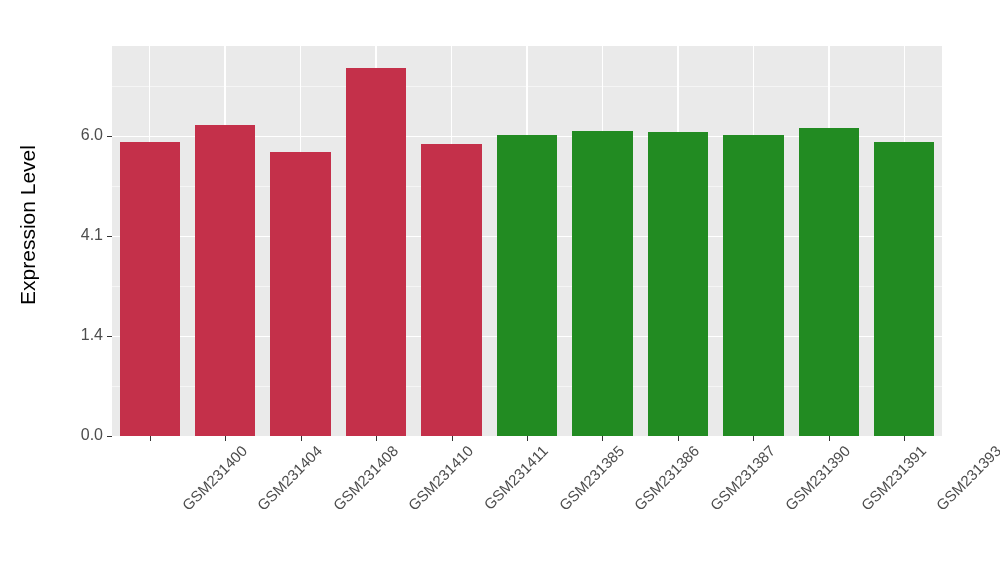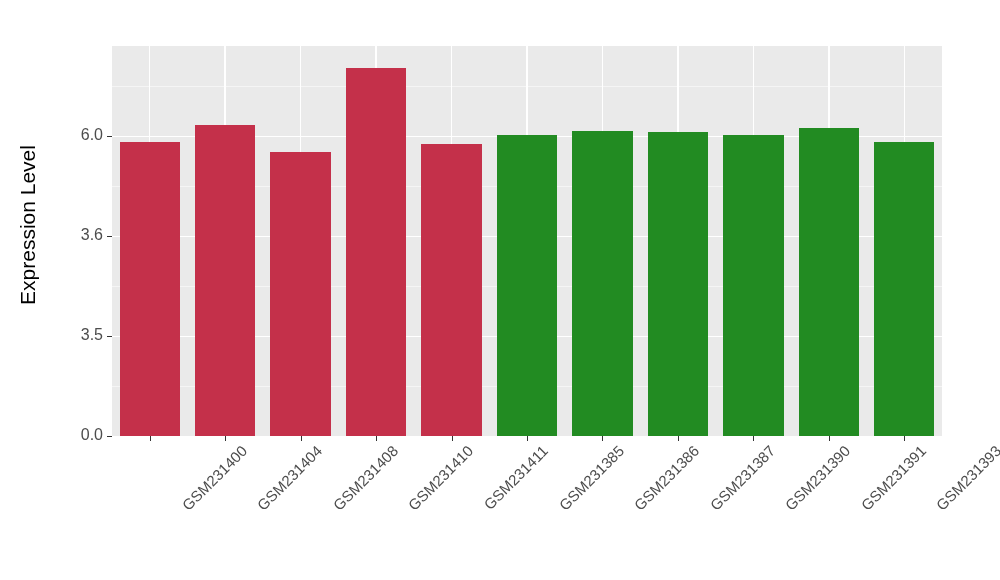--- a/index.html
+++ b/index.html
@@ -161,25 +161,25 @@
   <div id="y-axis-title">
     <span class="label">Expression Level</span>
   </div>
 
   <div id="y-axis">
       <div class="y-tick" style="top: 396px;">
         <span class="ytext">0.0</span>
         <span class="ymark"></span>
       </div>
       <div class="y-tick" style="top: 296px;">
-        <span class="ytext">3.5</span>
+        <span class="ytext">1.4</span>
         <span class="ymark"></span>
       </div>
       <div class="y-tick" style="top: 196px;">
-        <span class="ytext">3.6</span>
+        <span class="ytext">4.1</span>
         <span class="ymark"></span>
       </div>
       <div class="y-tick" style="top: 96px;">
         <span class="ytext">6.0</span>
         <span class="ymark"></span>
       </div>
     </div>
 
   <div id="plot-panel">
     <div id="grid-layer">

